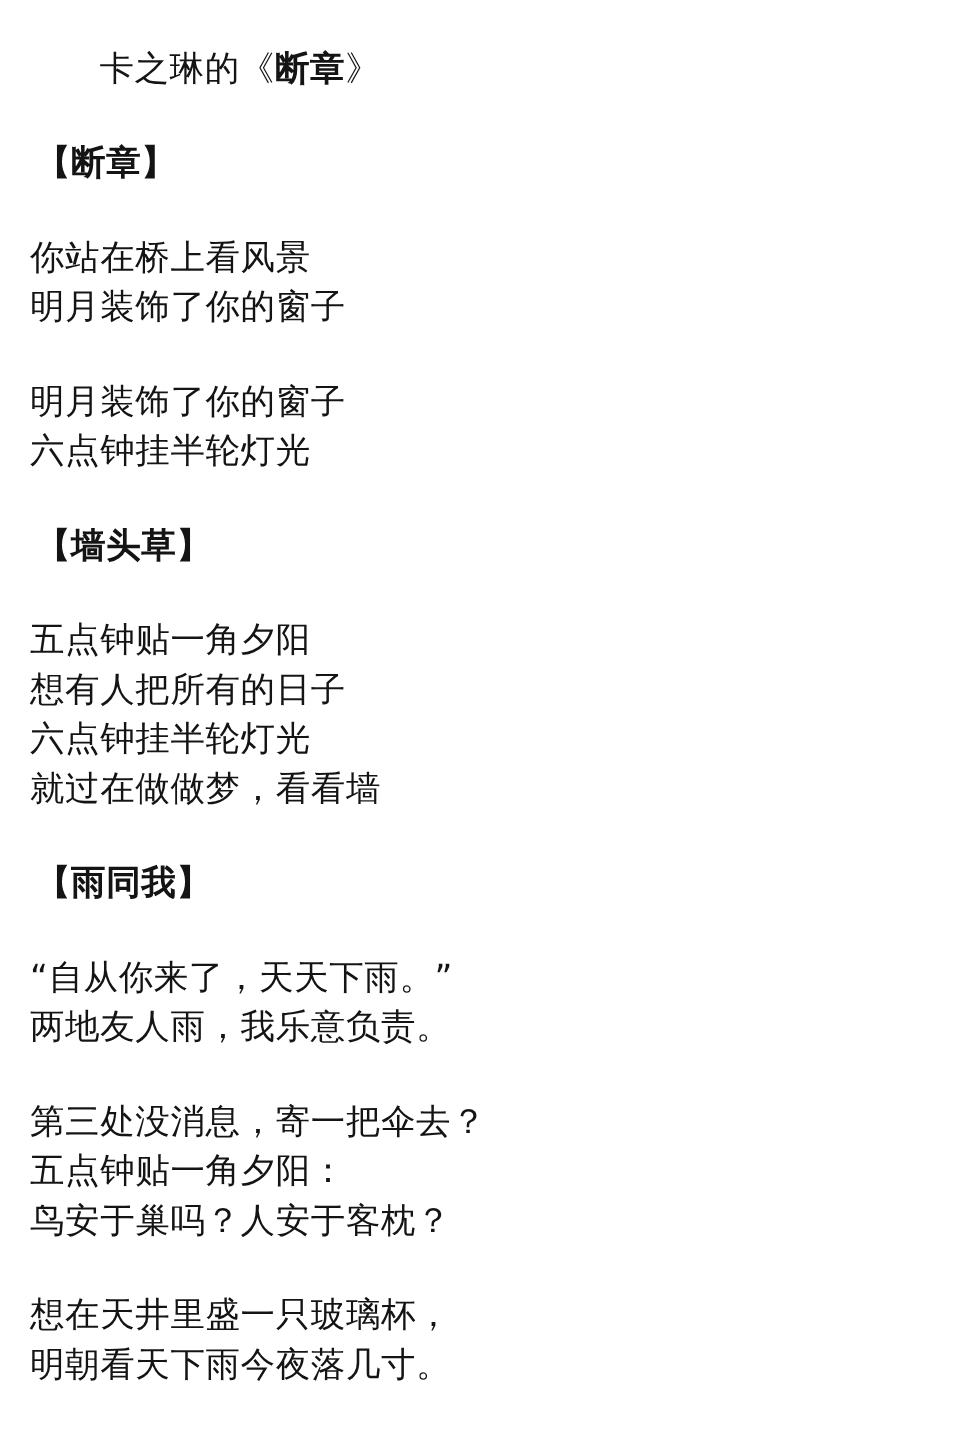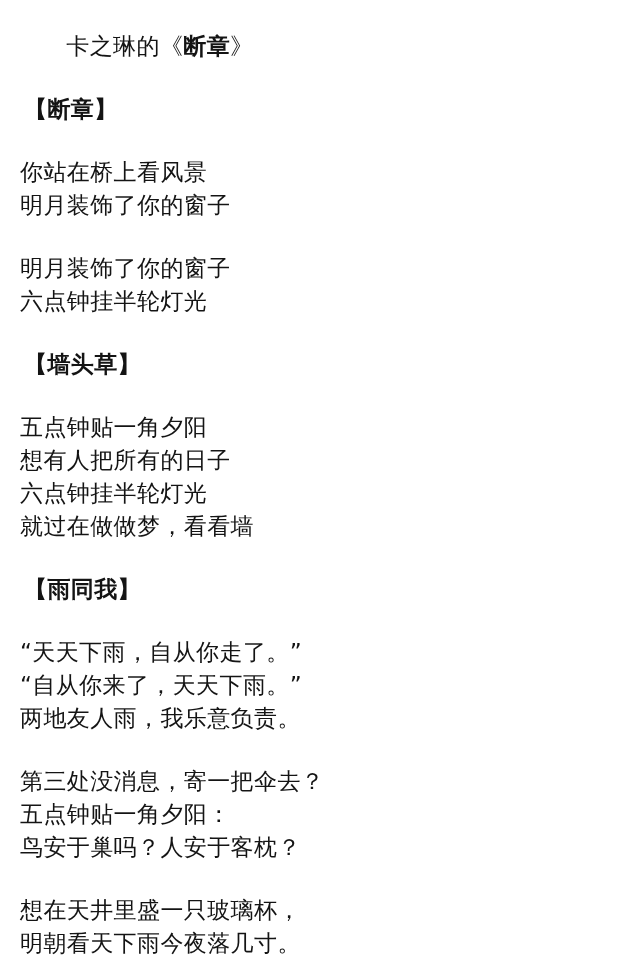--- a/index.html
+++ b/index.html
@@ -75,21 +75,20 @@
         <div>
           <div class="line verse">五点钟贴一角夕阳</div>
           <div class="line verse">想有人把所有的日子</div>
           <div class="line verse">六点钟挂半轮灯光</div>
           <div class="line verse">就过在做做梦，看看墙</div>
         </div>
         <div class="spacer-md"></div>
         <div class="line heading">【雨同我】</div>
         <div class="spacer-md"></div>
         <div>
-          <div class="line verse">“天天下雨，自从你走了。”</div>
           <div class="line verse">“自从你来了，天天下雨。”</div>
           <div class="line verse">两地友人雨，我乐意负责。</div>
         </div>
         <div class="spacer-md"></div>
         <div>
           <div class="line verse">第三处没消息，寄一把伞去？</div>
           <div class="line verse">五点钟贴一角夕阳：</div>
           <div class="line verse">鸟安于巢吗？人安于客枕？</div>
         </div>
         <div class="spacer-md"></div>

